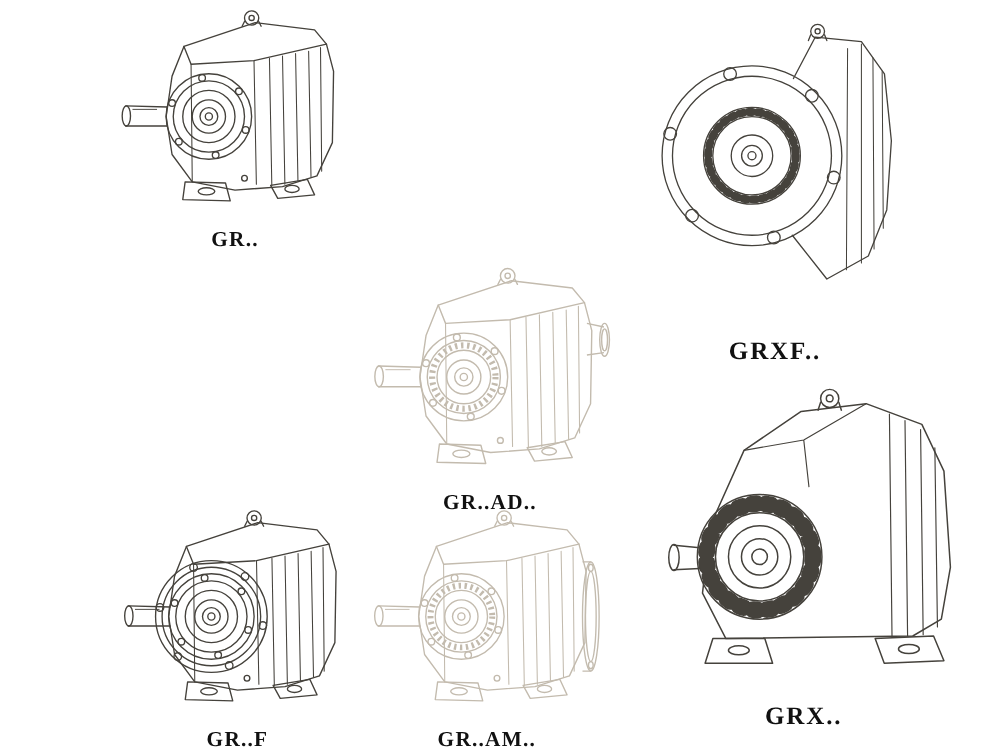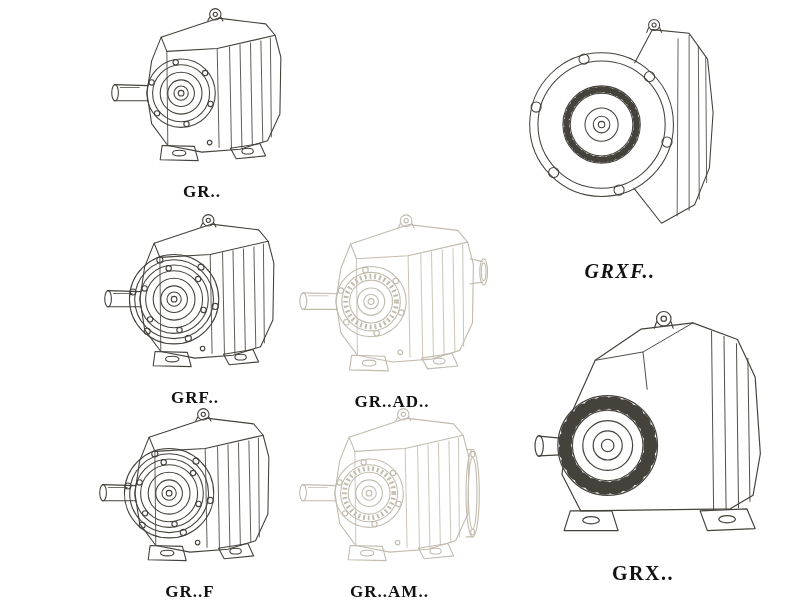--- a/index.html
+++ b/index.html
@@ -104,51 +104,35 @@
           <ellipse cx="30" cy="142.5" rx="4" ry="10"></ellipse>
           <path d="M60 205 L100 205 L106 224 L54 224 Z"></path>
           <ellipse cx="80" cy="214" rx="8" ry="3.5"></ellipse>
           <path d="M185 205 L230 203 L238 222 L192 224 Z"></path>
           <ellipse cx="211" cy="213" rx="8" ry="3.5"></ellipse>
         </g>
       </symbol>
     </defs>
   </svg>
 
-  <div class="figure" style="left:102px;top:2px;width:200px;align-items:center;">
+  <div class="figure" style="left:88px;top:2px;width:200px;align-items:center;">
     <svg class="ink" width="190" viewBox="0 0 200 185">
       <use href="#gb-r"></use>
     </svg>
     <div class="fig-label">GR..</div>
   </div>
 
 
   <div class="figure" style="left:500px;top:2px;width:240px;">
     <svg class="ink" width="212" viewBox="0 0 230 260">
       <use href="#gb-xf"></use>
     </svg>
-    <div class="fig-label big" style="margin-top:18px;font-style:italic;">GRXF..</div>
+    <div class="fig-label big" style="margin-top:28px;">GRXF..</div>
   </div>
 
-  <div class="figure" style="left:90px;top:208px;width:210px;">
-    <svg class="ink" width="190" viewBox="0 0 200 185">
-      <use href="#gb-r"></use>
-      <g fill="none" stroke="currentColor" stroke-width="1.15">
-        <circle cx="78" cy="96" r="47"></circle>
-        <circle cx="78" cy="96" r="41.5"></circle>
-        <circle cx="121.3" cy="103.6" r="3.2"></circle>
-          <circle cx="93" cy="137.3" r="3.2"></circle>
-        <circle cx="49.7" cy="129.7" r="3.2"></circle>
-          <circle cx="34.7" cy="88.4" r="3.2"></circle>
-        <circle cx="63" cy="54.7" r="3.2"></circle>
-          <circle cx="106.3" cy="62.3" r="3.2"></circle>
-      </g>
-    </svg>
-    <div class="fig-label">GRF..</div>
-  </div>
 
   <div class="figure" style="left:292px;top:208px;width:200px;">
     <svg class="ghost" width="195" viewBox="0 0 200 185">
       <use href="#gb-r"></use>
       <g fill="none" stroke="currentColor">
         <circle cx="78" cy="96" r="26" stroke-width="5" stroke-dasharray="2 3"></circle>
         <path d="M179 52 L193 55 M179 78 L193 76" stroke-width="1.15"></path>
         <ellipse cx="193.5" cy="65.5" rx="4" ry="13.5" stroke-width="1.15"></ellipse>
         <ellipse cx="193.5" cy="65.5" rx="2.4" ry="9" stroke-width="1.15"></ellipse>
       </g>

